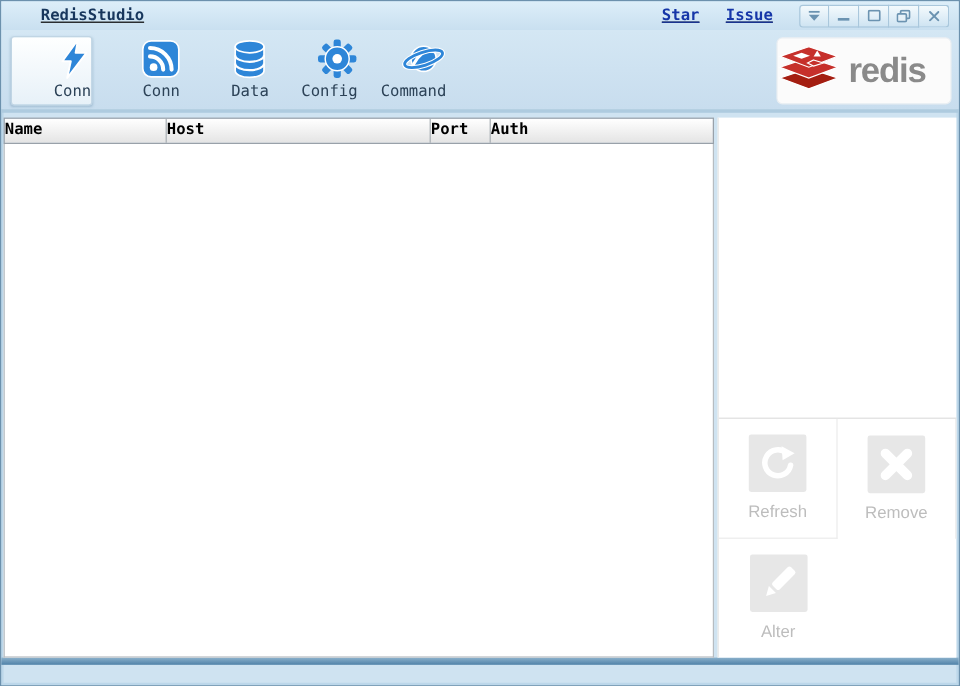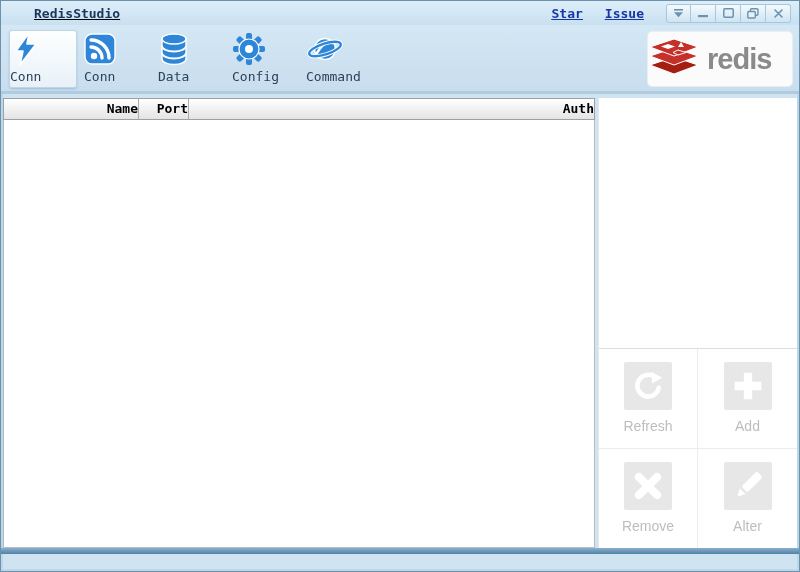--- a/index.html
+++ b/index.html
@@ -18,38 +18,38 @@
   .win-controls{display:flex;align-items:center;}
   .wc-btn{width:25px;height:19px;display:flex;align-items:center;justify-content:center;
     background:linear-gradient(#f4fafd,#cfe4f2);border:1px solid #a9c7dc;border-left:none;box-sizing:border-box;}
   .wc-btn:first-child{border-left:1px solid #a9c7dc;border-radius:3px 0 0 3px;}
   .wc-btn:last-child{border-radius:0 3px 3px 0;}
   .wc-btn svg{display:block;}
 
   
   .toolbar{height:64px;display:flex;align-items:center;padding:2px 6px 0 8px;
     border-bottom:3px solid #aecbdf;background:linear-gradient(#d4e7f4,#c8ddee);}
-  .tool-btn{width:68px;height:58px;display:flex;flex-direction:column;align-items:flex-start;
+  .tool-btn{width:68px;height:58px;display:flex;flex-direction:column;align-items:flex-end;
     justify-content:flex-end;padding-bottom:3px;margin-right:6px;border:1px solid transparent;
     border-radius:3px;box-sizing:border-box;cursor:pointer;}
   .tool-btn.selected{background:linear-gradient(#feffff,#e7f1f8);border-color:#c0d5e4;
     box-shadow:0 1px 2px rgba(90,130,160,.35);}
   .tool-btn .ticon{height:36px;display:flex;align-items:center;justify-content:center;}
   .tool-btn .tlabel{font-size:13px;color:#2c4257;margin-top:2px;}
   .logo{margin-left:auto;width:146px;height:56px;background:#fbfbfb;border-radius:5px;
     display:flex;align-items:center;justify-content:flex-start;border:1px solid #e9eef2;box-sizing:border-box;}
   .logo-text{font-family:"Liberation Sans",sans-serif;font-weight:bold;font-size:29px;
     color:#8a8a8a;margin-left:7px;letter-spacing:-1px;}
 
   
   .main{height:454px;display:flex;padding:4px 2px 0 2px;box-sizing:border-box;}
   .table-wrap{width:592px;display:flex;flex-direction:column;}
   .thead{display:flex;height:22px;background:linear-gradient(#ffffff,#e4e4e4);
     border:1px solid #99a1a9;box-sizing:border-box;}
-  .th{font-size:13px;font-weight:bold;color:#000;text-align:right;line-height:20px;
+  .th{font-size:13px;font-weight:bold;color:#000;text-align:left;line-height:20px;
     border-right:1px solid #a8aeb4;box-sizing:border-box;}
   .th:last-child{border-right:none;}
   .tbody{flex:1;background:#fff;border:1px solid #b6bcc1;border-top:none;}
 
   .panel{flex:1;margin-left:3px;background:#fff;display:flex;flex-direction:column;
     border-left:1px solid #e6e6e6;}
   .panel-top{height:250px;border-bottom:1px solid #dedede;}
   .panel-grid{flex:1;display:grid;grid-template-columns:1fr 1fr;grid-template-rows:1fr 1fr;}
   .action{display:flex;flex-direction:column;align-items:center;justify-content:center;cursor:pointer;}
   .action.bR{border-right:1px solid #ececec;}
@@ -189,48 +189,41 @@
       </svg>
       <span class="logo-text">redis</span>
     </div>
   </div>
 
   <div class="main">
 
     <div class="table-wrap">
       <div class="thead">
         <div class="th" style="width:135px">Name</div>
+        <div class="th" style="width:220px">Host</div>
         <div class="th" style="width:50px">Port</div>
         <div class="th" style="flex:1">Auth</div>
       </div>
       <div class="tbody"></div>
     </div>
 
     <div class="panel">
       <div class="panel-top"></div>
       <div class="panel-grid">
 
         <div class="action bR bB">
           <span class="icon-box">
             <svg width="40" height="40" viewBox="0 0 48 48">
               <path d="M33 14 A13 13 0 1 0 37 26" stroke="#fff" stroke-width="5.5" fill="none" stroke-linecap="round"></path>
               <polygon points="28,7 41,14 29,21" fill="#fff"></polygon>
             </svg>
           </span>
           <span class="alabel">Refresh</span>
         </div>
 
-        <div class="action bB">
-          <span class="icon-box">
-            <svg width="40" height="40" viewBox="0 0 48 48">
-              <path d="M24 8 V40 M8 24 H40" stroke="#fff" stroke-width="10"></path>
-            </svg>
-          </span>
-          <span class="alabel">Add</span>
-        </div>
 
         <div class="action bR">
           <span class="icon-box">
             <svg width="40" height="40" viewBox="0 0 48 48">
               <path d="M13 13 L35 35 M35 13 L13 35" stroke="#fff" stroke-width="9.5" stroke-linecap="round"></path>
             </svg>
           </span>
           <span class="alabel">Remove</span>
         </div>
 

